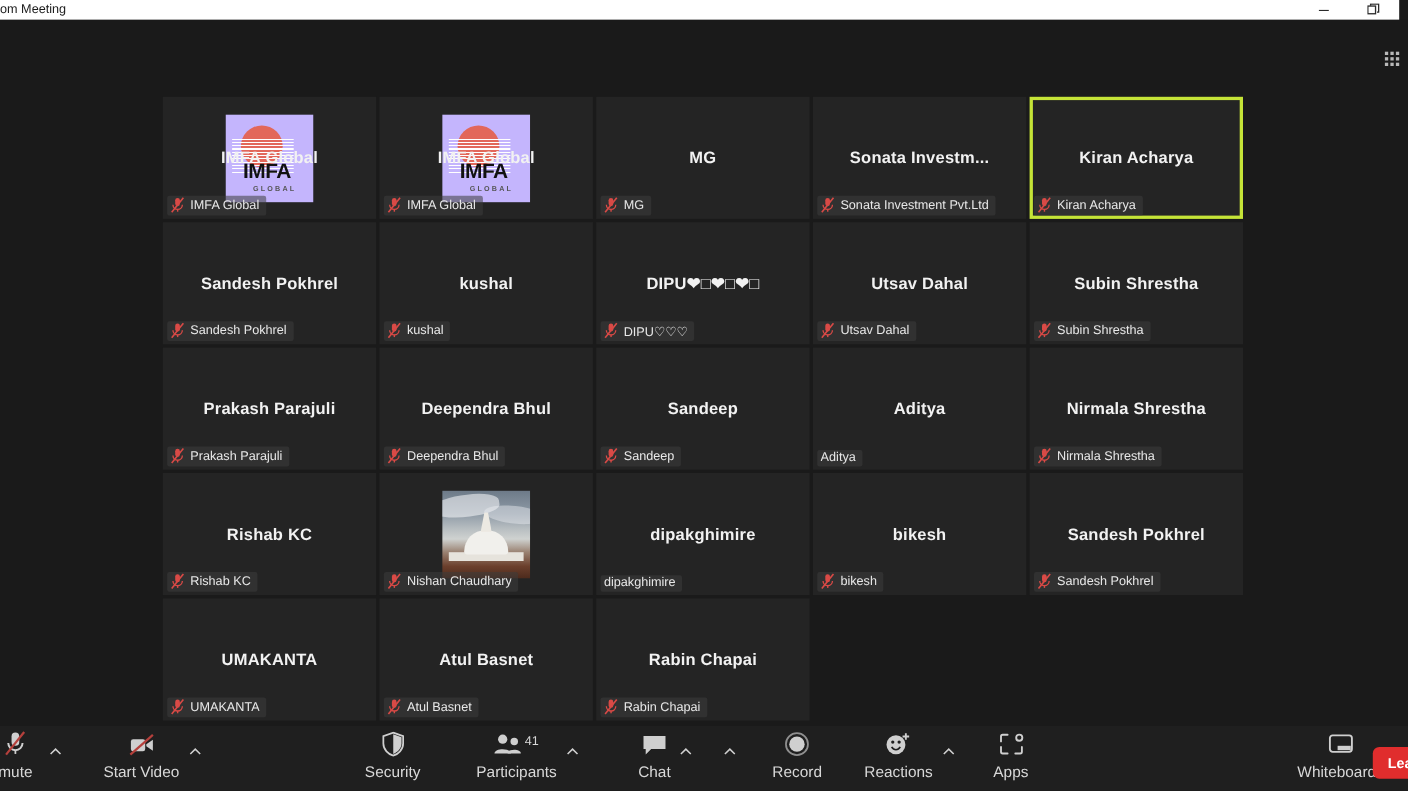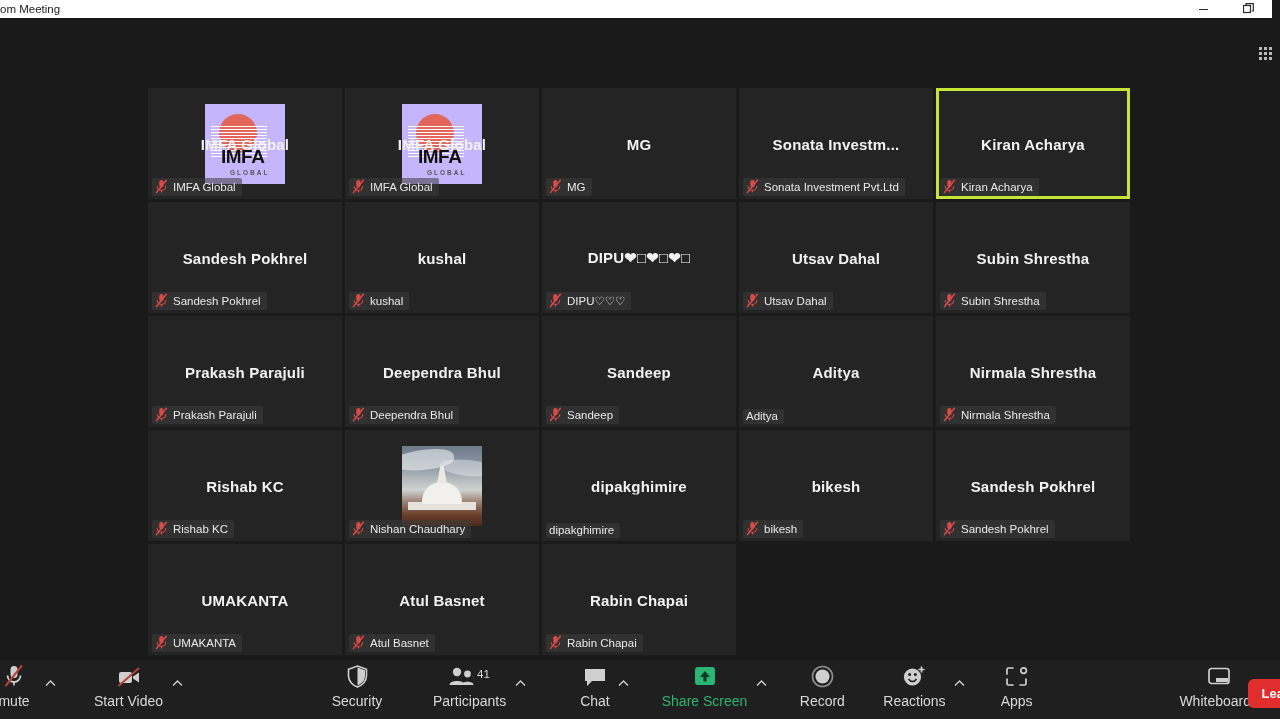--- a/index.html
+++ b/index.html
@@ -709,29 +709,20 @@
           <div class="tb-label">Chat</div>
         </div>
         <div class="caret">
           <svg width="11" height="7" viewBox="0 0 11 7">
               <path d="M1 5.5 L5.5 1 L10 5.5" fill="none" stroke="#cfcfcf" stroke-width="1.4"></path>
             </svg>
         </div>
       </div>
 
       <div class="tb-group" style="margin-left:24px;">
-        <div class="tb-item" style="min-width:86px;">
-          <div class="tb-icon">
-            <svg width="26" height="22" viewBox="0 0 26 22">
-              <rect x="3" y="1" width="20" height="18" rx="3" fill="#2bb673"></rect>
-              <path d="M13 5 L18 11 H14.6 V15.5 H11.4 V11 H8 Z" fill="#0d3b26"></path>
-            </svg>
-          </div>
-          <div class="tb-label green">Share Screen</div>
-        </div>
         <div class="caret">
           <svg width="11" height="7" viewBox="0 0 11 7">
               <path d="M1 5.5 L5.5 1 L10 5.5" fill="none" stroke="#cfcfcf" stroke-width="1.4"></path>
             </svg>
         </div>
       </div>
 
       <div class="tb-item" style="min-width:58px; margin-left:24px;">
         <div class="tb-icon">
           <svg width="23" height="23" viewBox="0 0 23 23">

